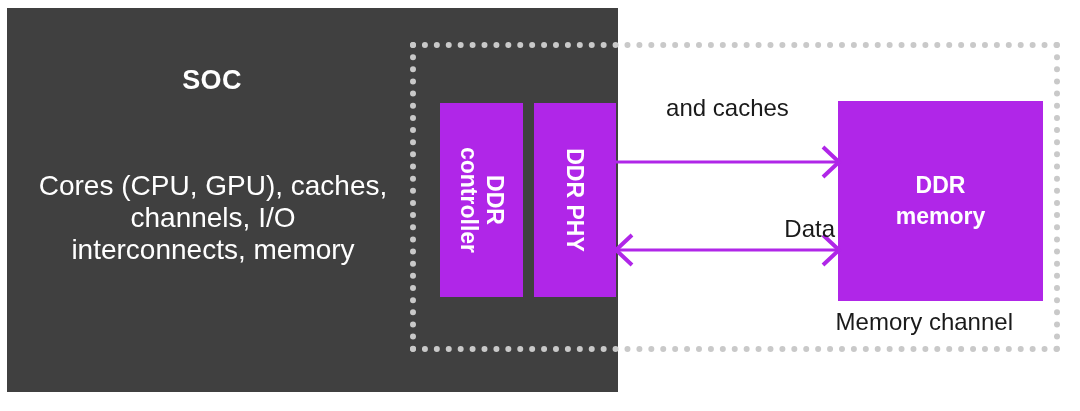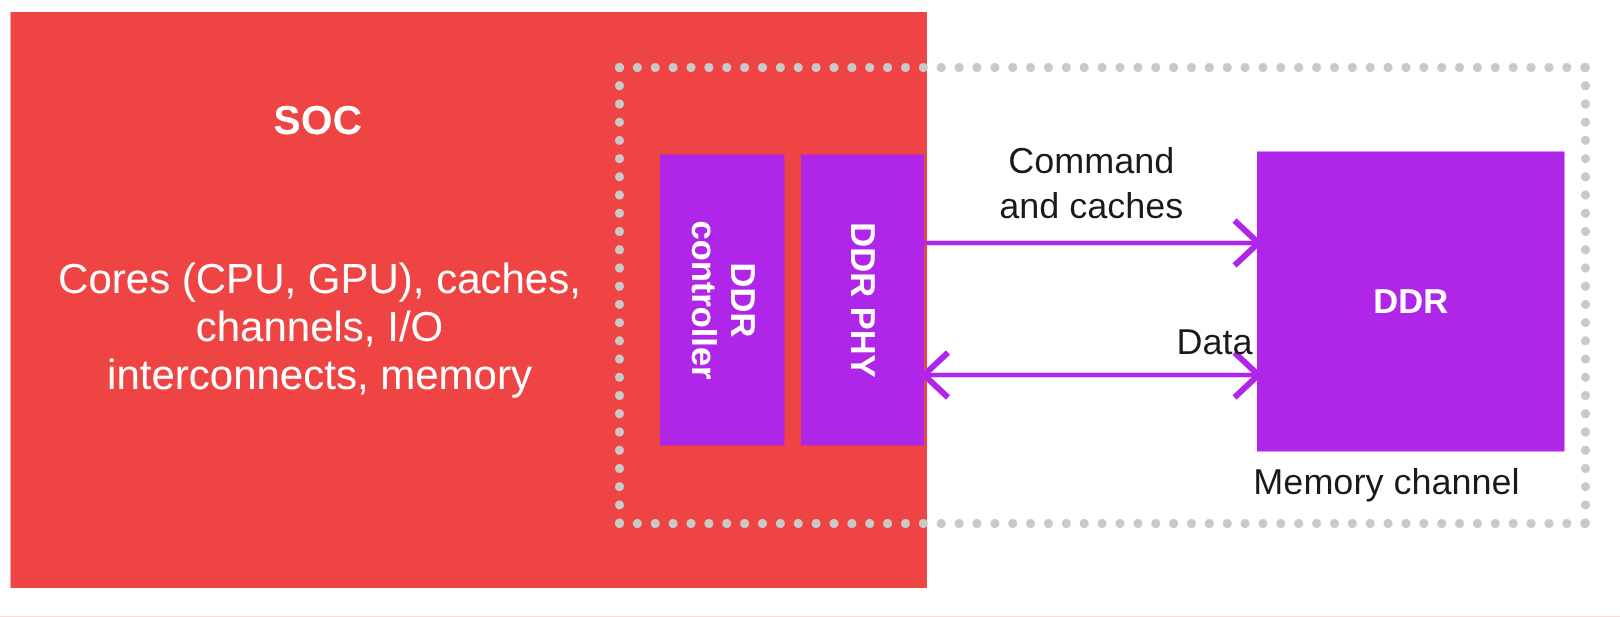--- a/index.html
+++ b/index.html
@@ -18,21 +18,21 @@
     overflow: hidden;
   }
 
   
   .soc-block {
     position: absolute;
     left: 7px;
     top: 8px;
     width: 611px;
     height: 384px;
-    background: #ef4444;
+    background: #404040;
   }
   .soc-title {
     position: absolute;
     left: 0px;
     top: 57px;
     width: 410px;
     text-align: center;
     color: #ffffff;
     font-size: 27px;
     font-weight: bold;
@@ -185,39 +185,39 @@
 
   <div class="pblock ddr-phy">
     <div class="vlabel">
       <span>DDR PHY</span>
     </div>
   </div>
 
   <div class="pblock ddr-memory">
     <div class="memlabel">
       <span>DDR</span>
+      <span>memory</span>
     </div>
   </div>
 
   <svg class="arrow-svg" viewBox="0 0 240 175">
 
     <g>
       <line x1="5" y1="67" x2="228" y2="67" stroke="#b026e8" stroke-width="3"></line>
       <polyline points="213,52 229,67 213,82" fill="none" stroke="#b026e8" stroke-width="4" stroke-linecap="butt" stroke-linejoin="miter"></polyline>
     </g>
 
     <g>
       <line x1="7" y1="155" x2="228" y2="155" stroke="#b026e8" stroke-width="3"></line>
       <polyline points="22,140 6,155 22,170" fill="none" stroke="#b026e8" stroke-width="4" stroke-linecap="butt" stroke-linejoin="miter"></polyline>
       <polyline points="213,140 229,155 213,170" fill="none" stroke="#b026e8" stroke-width="4" stroke-linecap="butt" stroke-linejoin="miter"></polyline>
     </g>
   </svg>
 
   <div class="cmd-label">
-    <span>Command</span>
     <span>and caches</span>
   </div>
 
   <div class="data-label">Data</div>
 
   <div class="channel-caption">Memory channel</div>
 
 </div>
 
 </body></html>

